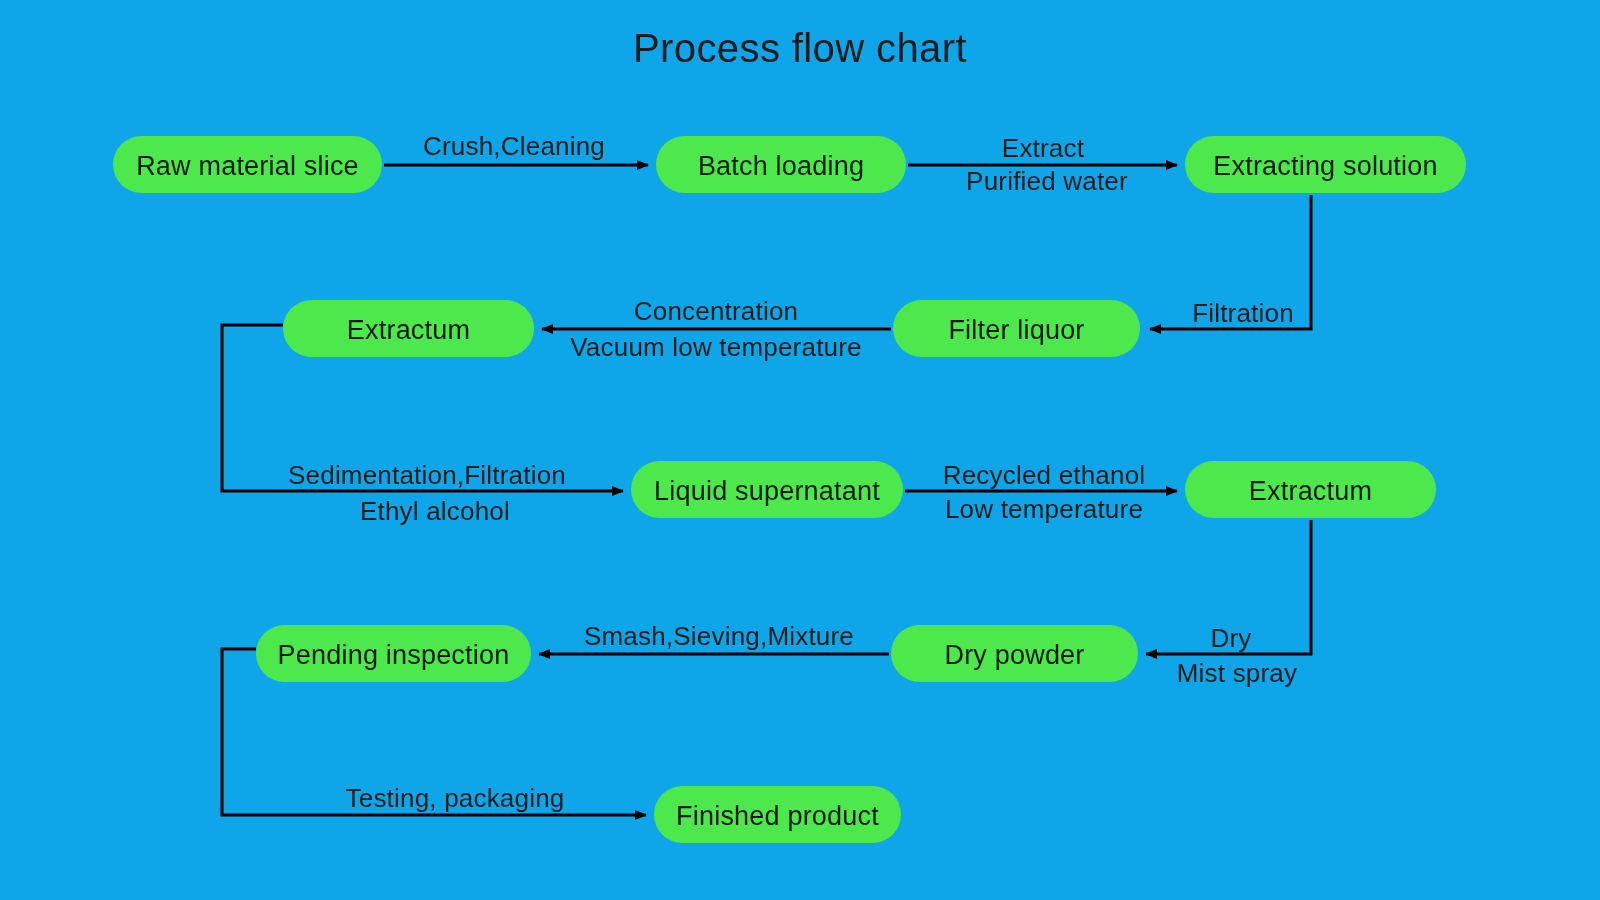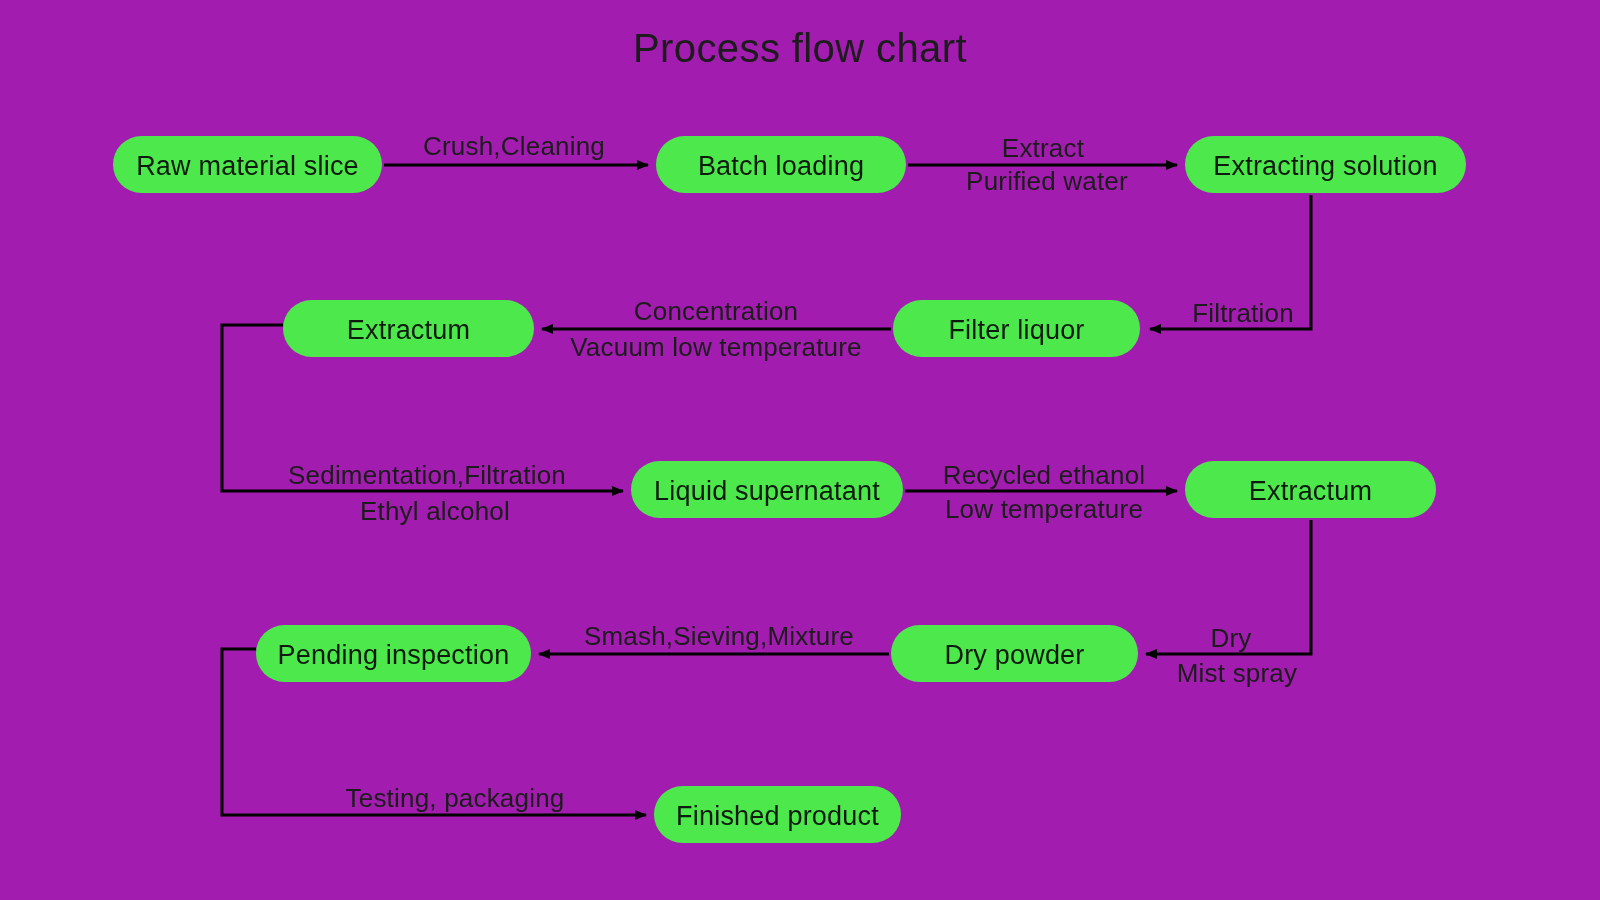--- a/index.html
+++ b/index.html
@@ -8,21 +8,21 @@
     padding: 0;
     background: #ffffff;
   }
   body {
     font-family: "Liberation Sans", sans-serif;
   }
   #canvas {
     position: relative;
     width: 1600px;
     height: 900px;
-    background: #a21caf;
+    background: #0ea5e9;
     overflow: hidden;
   }
   #flow-svg {
     position: absolute;
     left: 0;
     top: 0;
     width: 1600px;
     height: 900px;
   }
   .chart-title {

